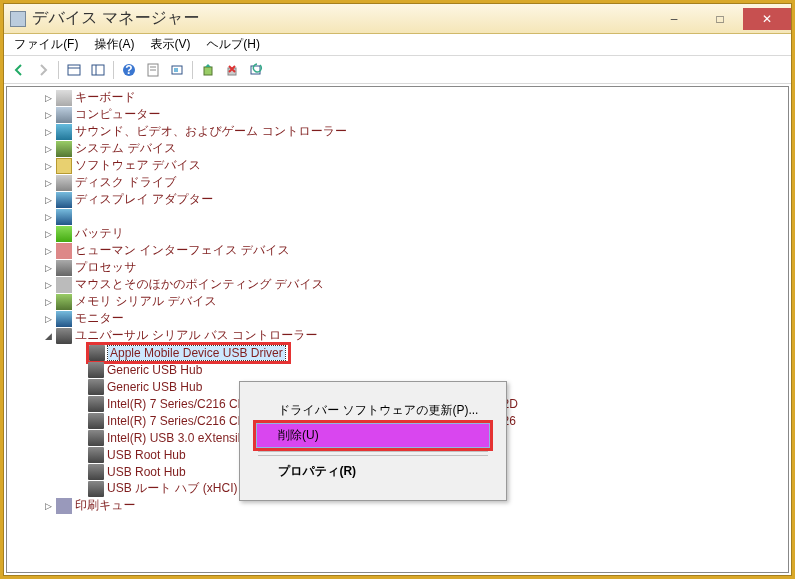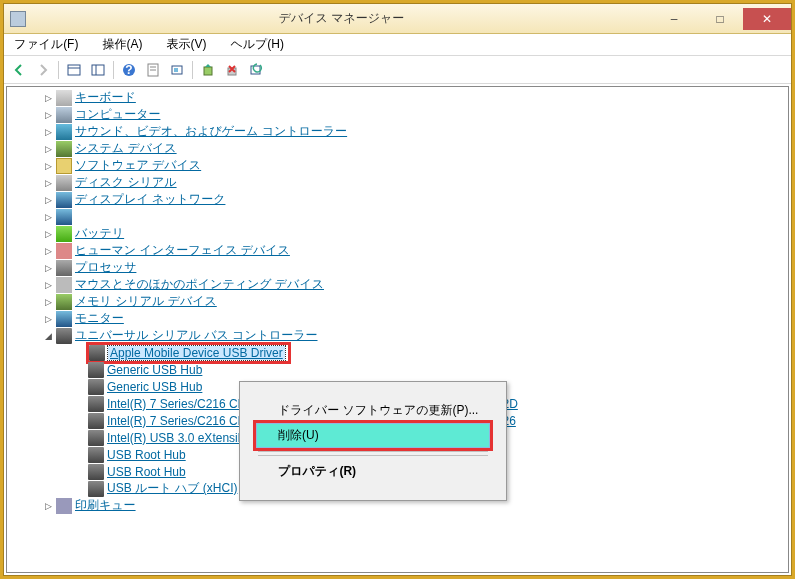--- a/index.html
+++ b/index.html
@@ -1,39 +1,39 @@
 <!DOCTYPE html>
 <html><head>
 <meta charset="utf-8">
 <style>
 * { margin: 0; padding: 0; box-sizing: border-box; font-family: "Meiryo UI", "Yu Gothic UI", sans-serif; font-size: 12px; }
 body { background: #fff; }
 .outer-frame { border: 3px solid #d9a82a; width: 795px; height: 579px; display: flex; flex-direction: column; }
 .window { border: 1px solid #a57f1e; flex: 1; display: flex; flex-direction: column; background: #fff; min-height: 0; }
 .titlebar { background: linear-gradient(#fdf6e3,#f5e6b8); height: 30px; display: flex; align-items: center; border-bottom: 1px solid #d0b96a; }
 .title-icon { width: 16px; height: 16px; margin: 0 6px; background: #bcd; border: 1px solid #789; }
-.title-text { flex: 1; text-align: center; color: #333; font-size: 12px; }
+.title-text { flex: 1; text-align: left; color: #333; font-size: 16px; }
 .win-btns { display: flex; }
 .win-btn { width: 46px; height: 22px; display: flex; align-items: center; justify-content: center; color: #444; }
 .win-btn.close { background: #c75050; color: #fff; width: 48px; height: 22px; }
-.menubar { background: #fff; border-bottom: 1px solid #d9d9d9; padding: 2px 4px; display: flex; gap: 12px; height: 22px; align-items: center; }
+.menubar { background: #fff; border-bottom: 1px solid #d9d9d9; padding: 2px 4px; display: flex; gap: 4px; height: 22px; align-items: center; }
 .menu-item { padding: 1px 6px; color: #000; }
 .toolbar { background: #fff; border-bottom: 1px solid #d9d9d9; padding: 2px 4px; display: flex; gap: 2px; align-items: center; height: 28px; }
 .tb-btn { width: 22px; height: 22px; display: flex; align-items: center; justify-content: center; border: 1px solid transparent; }
 .tb-sep { width: 1px; height: 18px; background: #ccc; margin: 0 2px; }
 .tree-area { flex: 1; border: 1px solid #888; margin: 2px; overflow-y: scroll; background: #fff; position: relative; padding: 2px 0; min-height: 0; }
 .tree-node { display: flex; align-items: center; height: 17px; padding-left: var(--indent,16px); white-space: nowrap; }
 .expander { width: 11px; height: 11px; display: flex; align-items: center; justify-content: center; margin-right: 2px; color: #555; font-size: 9px; }
 .node-icon { width: 16px; height: 16px; margin-right: 3px; display: inline-block; flex-shrink: 0; }
-.node-label { color: #0369a1; text-decoration: underline; }
+.node-label { color: #7f1d1d; }
 .selected { background: #cce8ff; outline: 1px dotted #333; padding: 0 2px; }
 .hilite-red { outline: 3px solid #e53333; outline-offset: -1px; }
 .context-menu { position: absolute; background: #f0f0f0; border: 1px solid #999; box-shadow: 2px 2px 4px rgba(0,0,0,0.25); width: 268px; padding: 16px; z-index: 10; }
 .cm-item { padding: 4px 8px 4px 22px; color: #000; }
-.cm-item.highlight { background: #5eead4; border: 1px solid #8fb7e0; padding: 3px 7px 3px 21px; }
+.cm-item.highlight { background: #d946ef; border: 1px solid #8fb7e0; padding: 3px 7px 3px 21px; }
 .cm-sep { height: 1px; background: #c0c0c0; margin: 3px 2px; }
 .cm-bold { font-weight: bold; }
 .context-hilite { outline: 3px solid #e53333; outline-offset: 0px; }
 .statusbar { border-top: 1px solid #d0d0d0; height: 20px; display: flex; align-items: center; padding: 0 6px; color: #222; background: #f0f0f0; }
 
 .ic-kb{background:linear-gradient(#ddd,#aaa);}
 .ic-pc{background:linear-gradient(#bcd,#789);}
 .ic-snd{background:linear-gradient(#6bd,#279);}
 .ic-sys{background:linear-gradient(#9c6,#573);}
 .ic-sw{background:#e8d070;border:1px solid #b79a30;}
@@ -163,26 +163,26 @@
           <span class="node-label">システム デバイス</span>
         </div>
         <div class="tree-node" style="--indent: 36px;">
           <span class="expander">▷</span>
           <span class="node-icon ic-sw"></span>
           <span class="node-label">ソフトウェア デバイス</span>
         </div>
         <div class="tree-node" style="--indent: 36px;">
           <span class="expander">▷</span>
           <span class="node-icon ic-disk"></span>
-          <span class="node-label">ディスク シリアル</span>
+          <span class="node-label">ディスク ドライブ</span>
         </div>
         <div class="tree-node" style="--indent: 36px;">
           <span class="expander">▷</span>
           <span class="node-icon ic-disp"></span>
-          <span class="node-label">ディスプレイ ネットワーク</span>
+          <span class="node-label">ディスプレイ アダプター</span>
         </div>
         <div class="tree-node" style="--indent: 36px;">
           <span class="expander">▷</span>
           <span class="node-icon ic-net"></span>
         </div>
         <div class="tree-node" style="--indent: 36px;">
           <span class="expander">▷</span>
           <span class="node-icon ic-bat"></span>
           <span class="node-label">バッテリ</span>
         </div>

